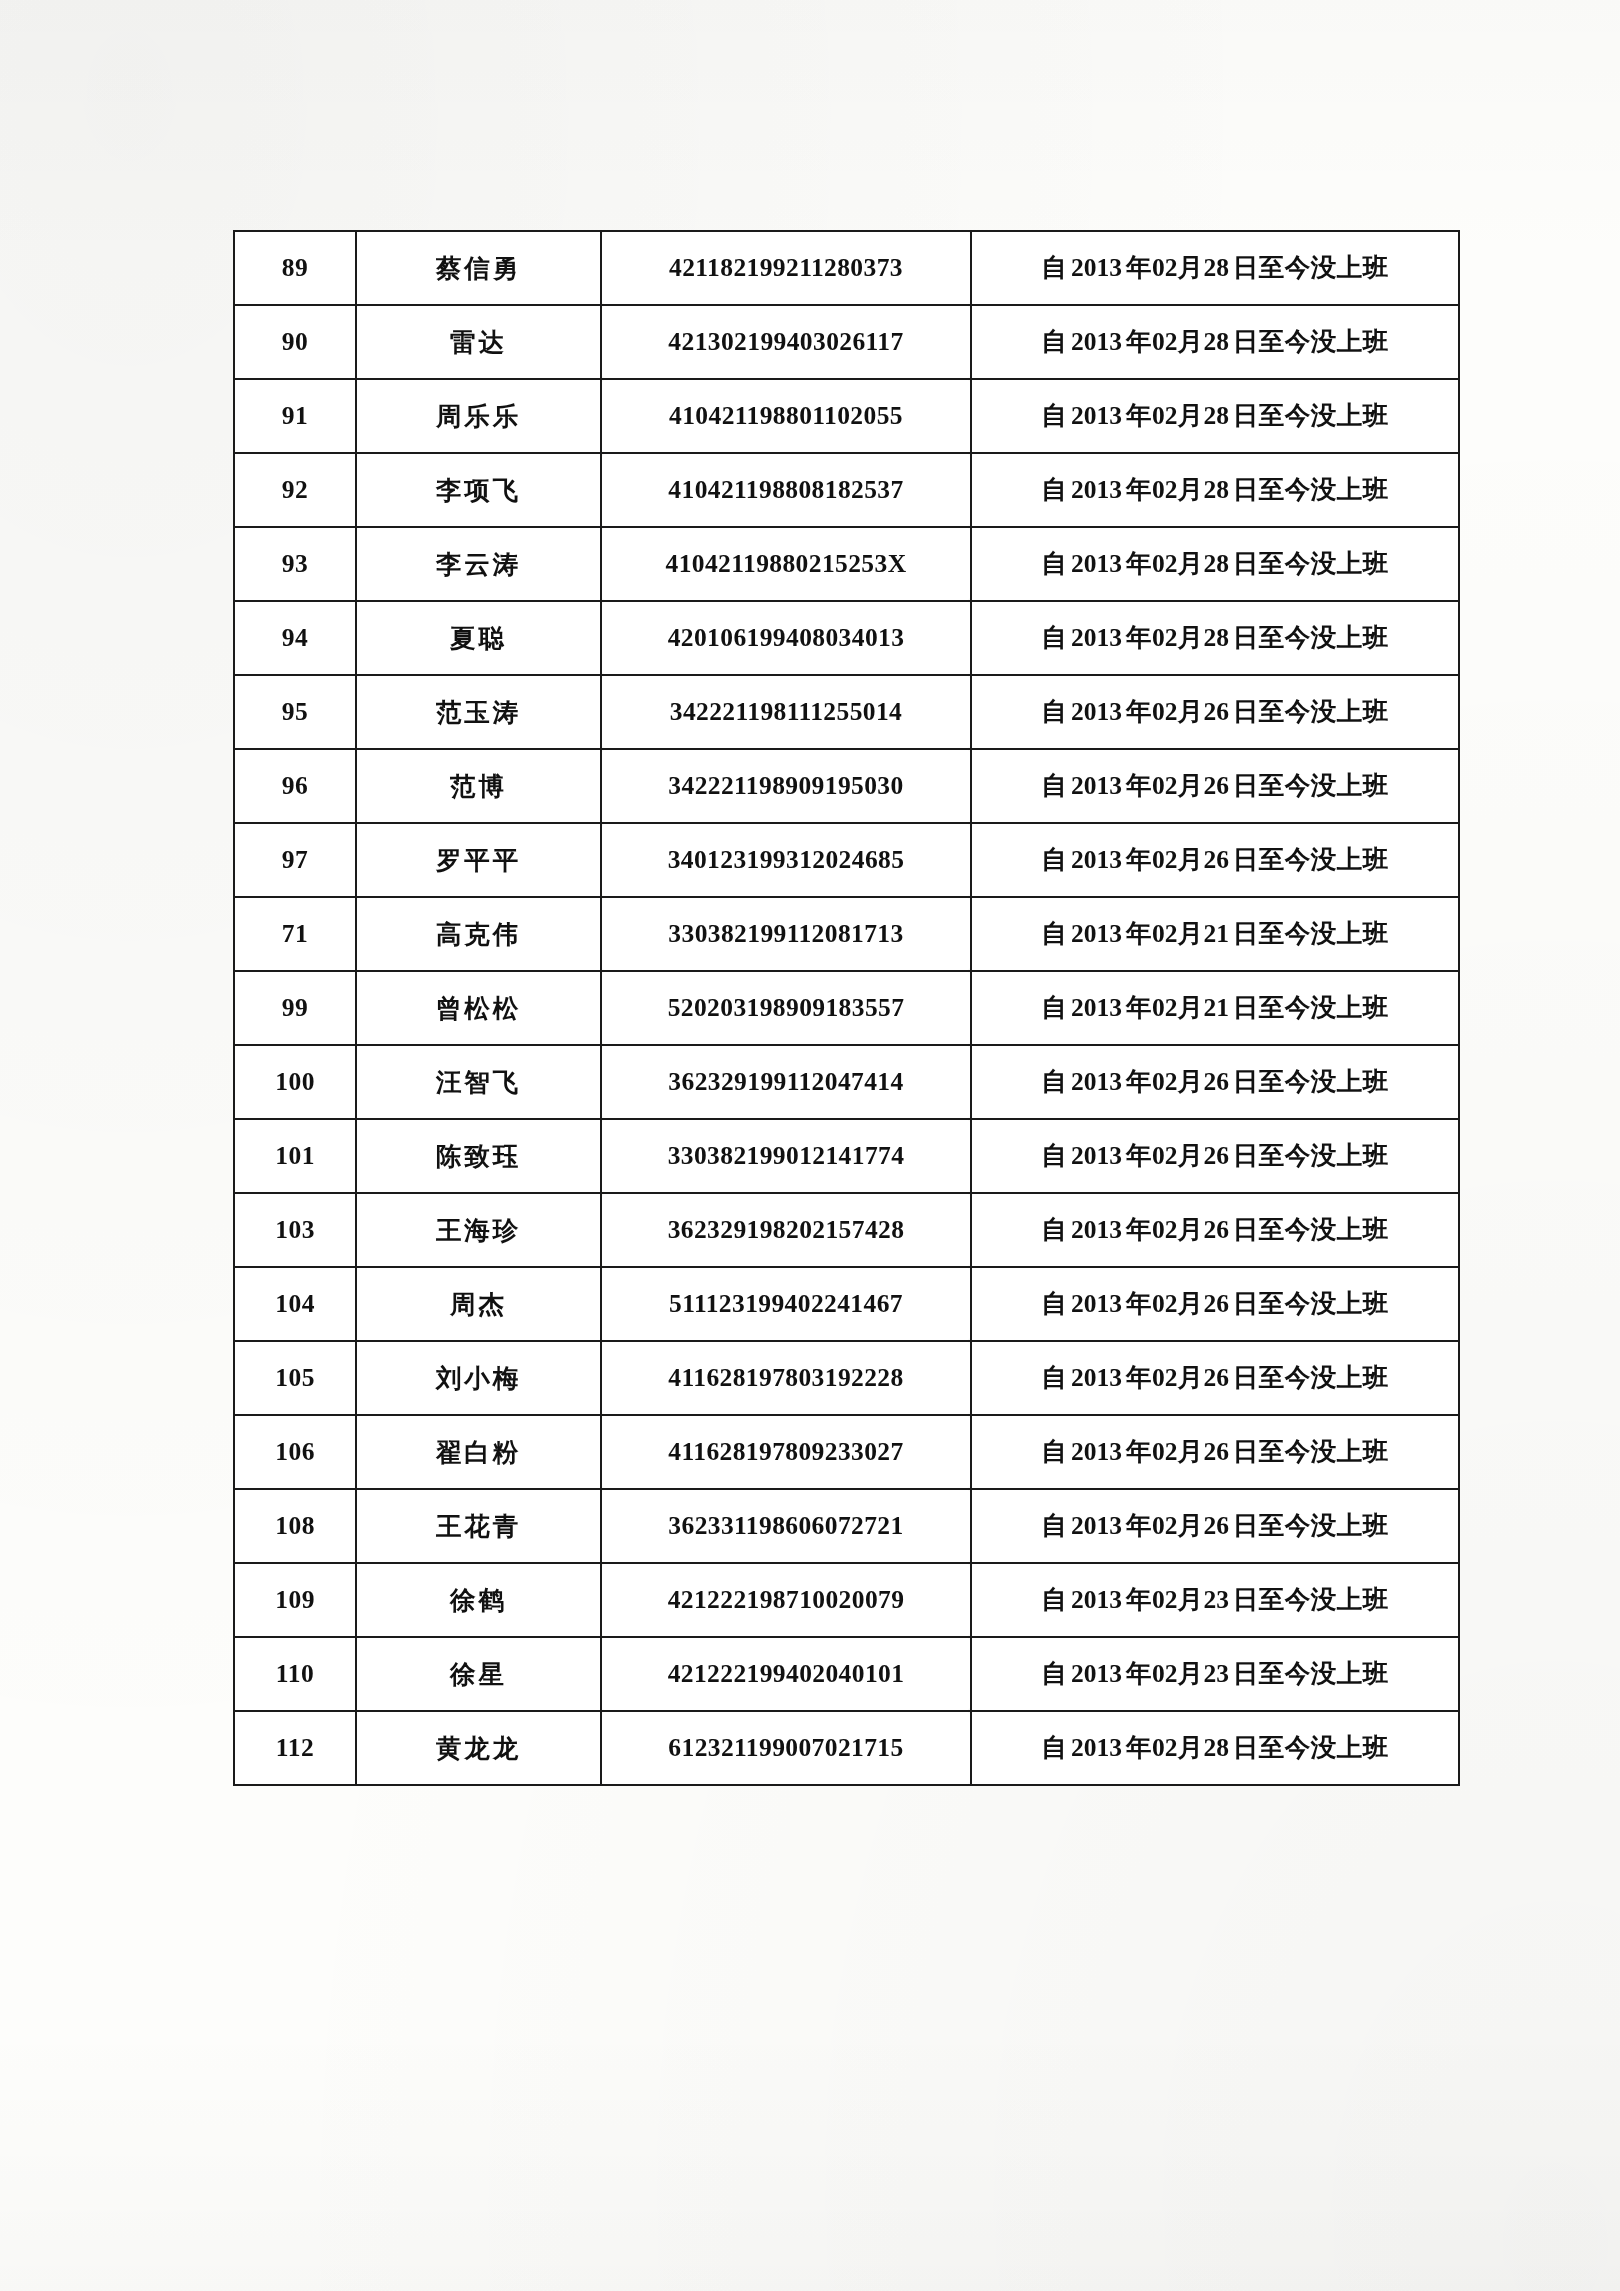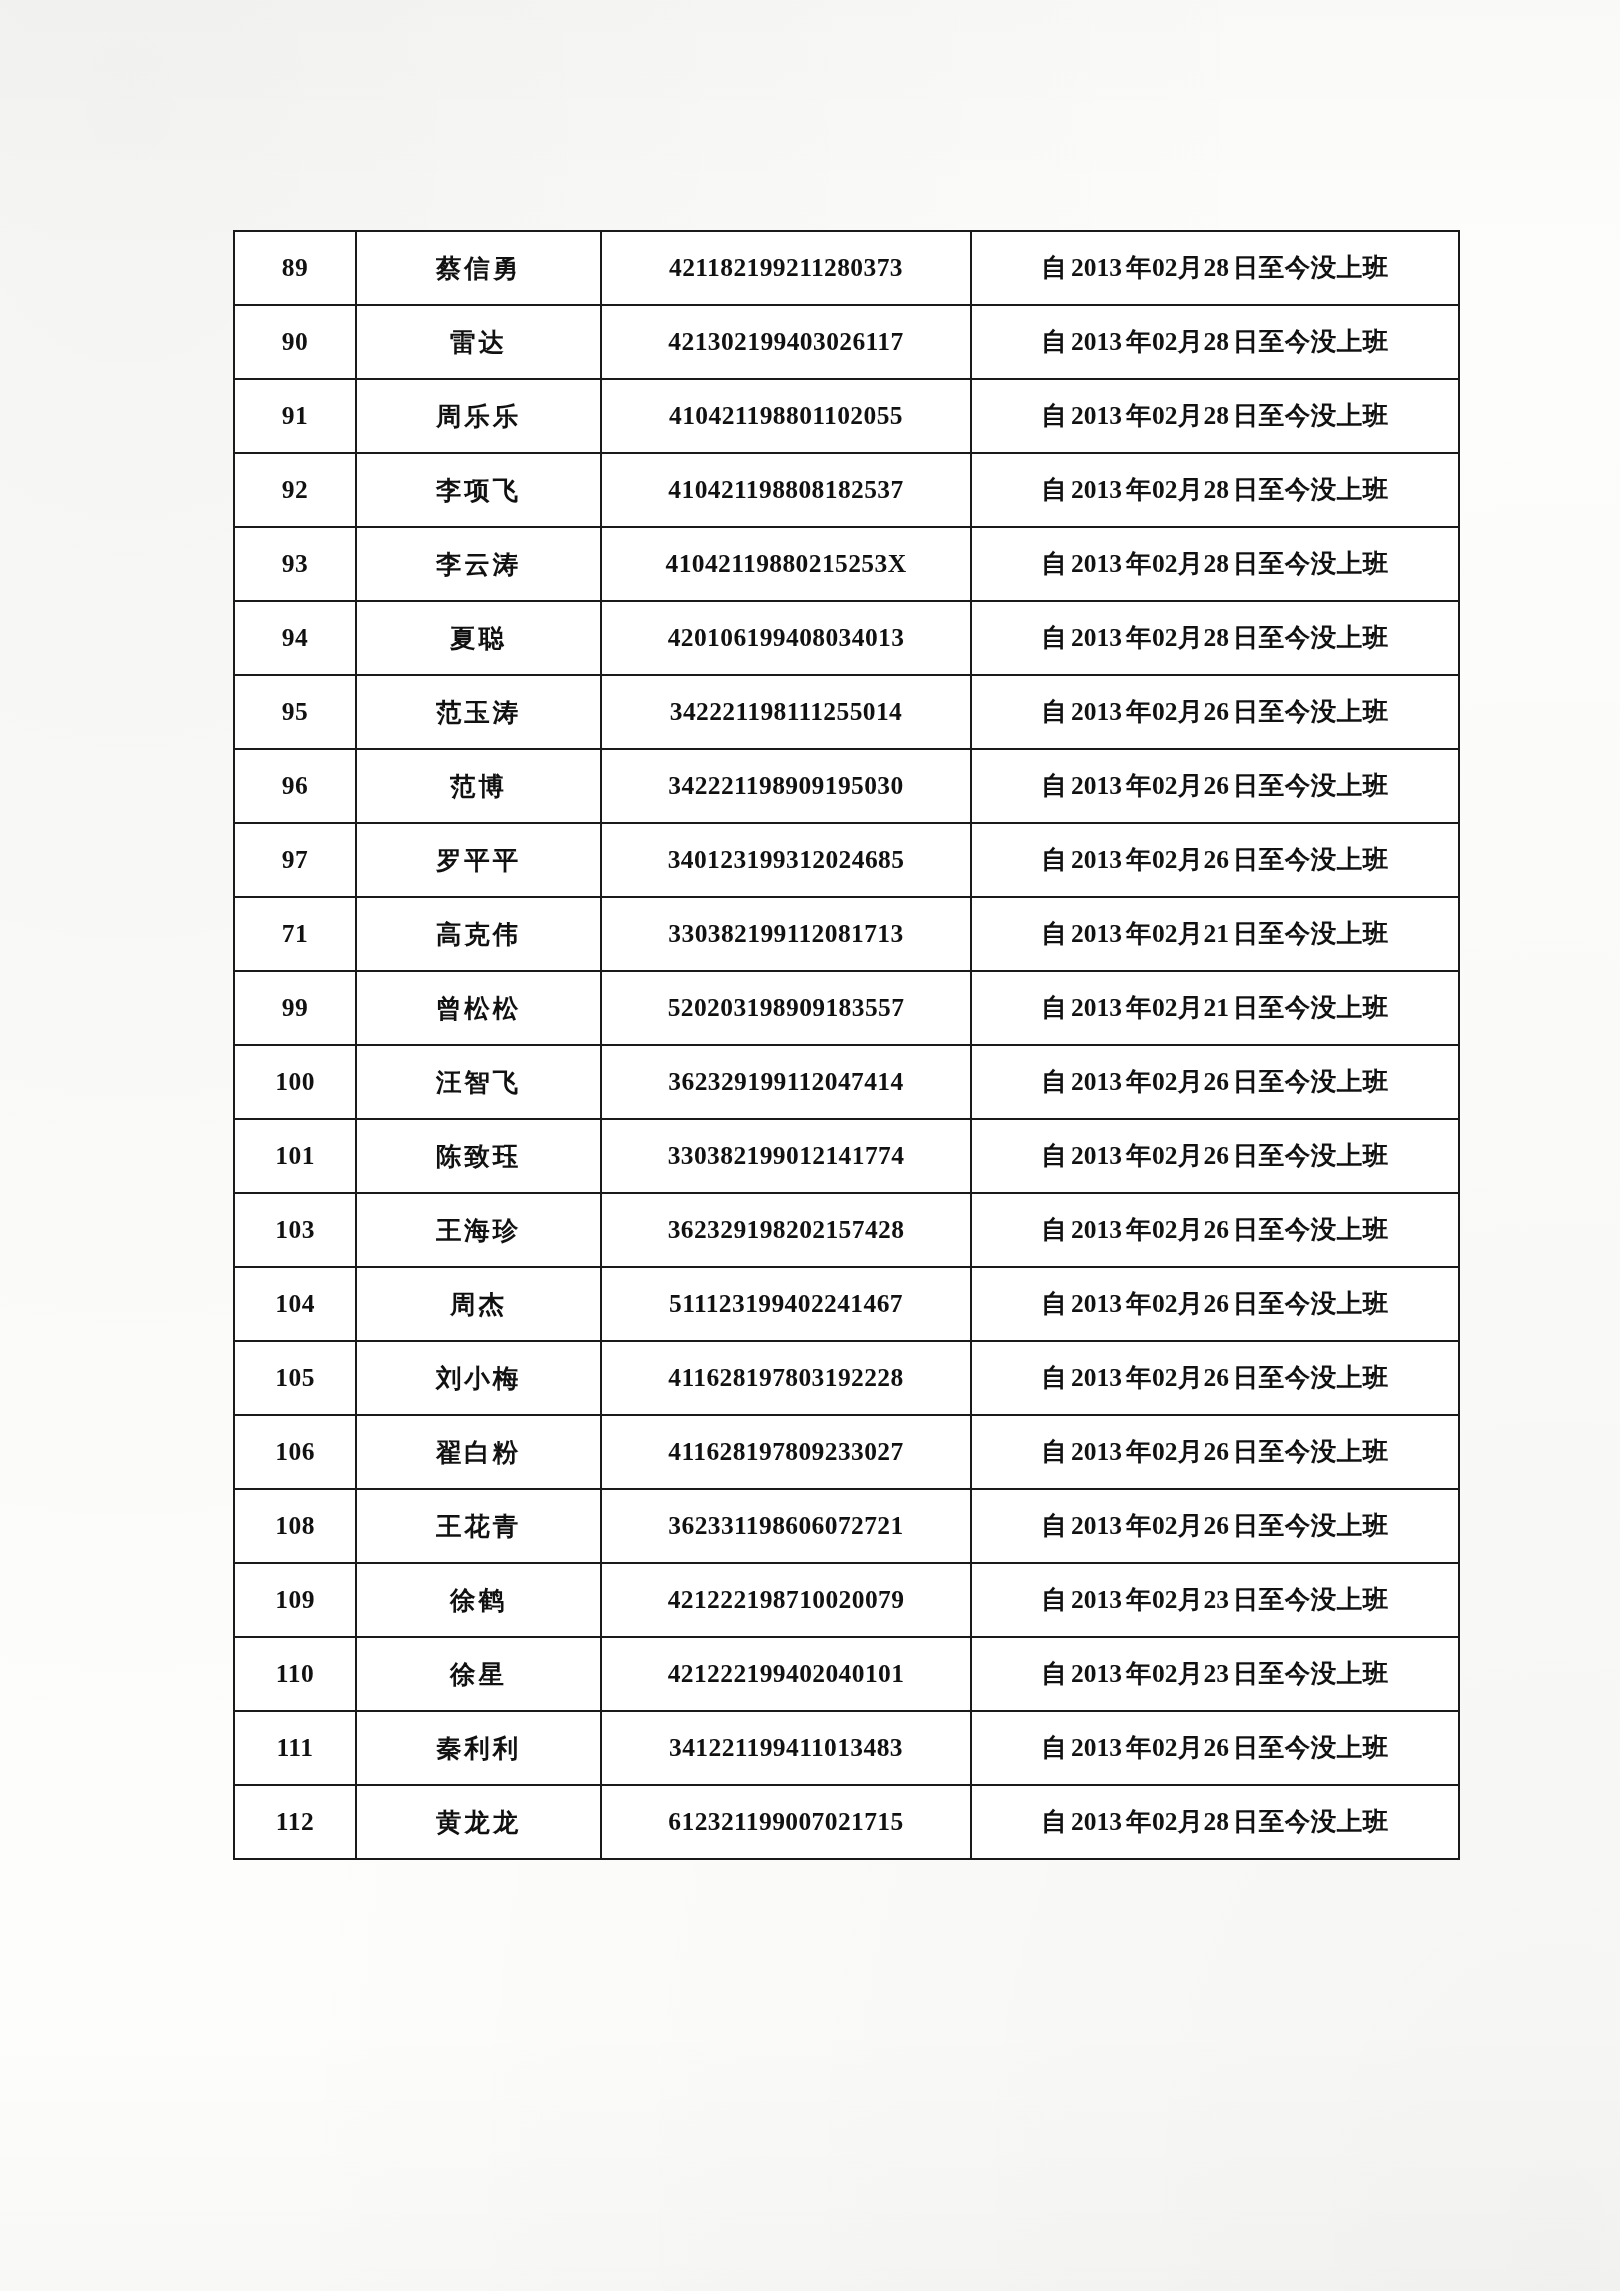--- a/index.html
+++ b/index.html
@@ -220,26 +220,20 @@
             <td class="idnum">421222198710020079</td>
             <td class="note"><span class="cjk">自</span><span class="sp"></span><span class="num">2013</span><span class="sp"></span><span class="cjk">年</span><span class="num">02</span><span class="cjk">月</span><span class="num">23</span><span class="sp"></span><span class="cjk">日</span><span class="cjk">至今没上班</span></td>
           </tr>
           <tr>
             <td class="index">110</td>
             <td class="name">徐星</td>
             <td class="idnum">421222199402040101</td>
             <td class="note"><span class="cjk">自</span><span class="sp"></span><span class="num">2013</span><span class="sp"></span><span class="cjk">年</span><span class="num">02</span><span class="cjk">月</span><span class="num">23</span><span class="sp"></span><span class="cjk">日</span><span class="cjk">至今没上班</span></td>
           </tr>
           <tr>
-            <td class="index">111</td>
-            <td class="name">秦利利</td>
-            <td class="idnum">341221199411013483</td>
-            <td class="note"><span class="cjk">自</span><span class="sp"></span><span class="num">2013</span><span class="sp"></span><span class="cjk">年</span><span class="num">02</span><span class="cjk">月</span><span class="num">26</span><span class="sp"></span><span class="cjk">日</span><span class="cjk">至今没上班</span></td>
-          </tr>
-          <tr>
             <td class="index">112</td>
             <td class="name">黄龙龙</td>
             <td class="idnum">612321199007021715</td>
             <td class="note"><span class="cjk">自</span><span class="sp"></span><span class="num">2013</span><span class="sp"></span><span class="cjk">年</span><span class="num">02</span><span class="cjk">月</span><span class="num">28</span><span class="sp"></span><span class="cjk">日</span><span class="cjk">至今没上班</span></td>
           </tr>
         </tbody>
     </table>
   </div>
 </div>
 

